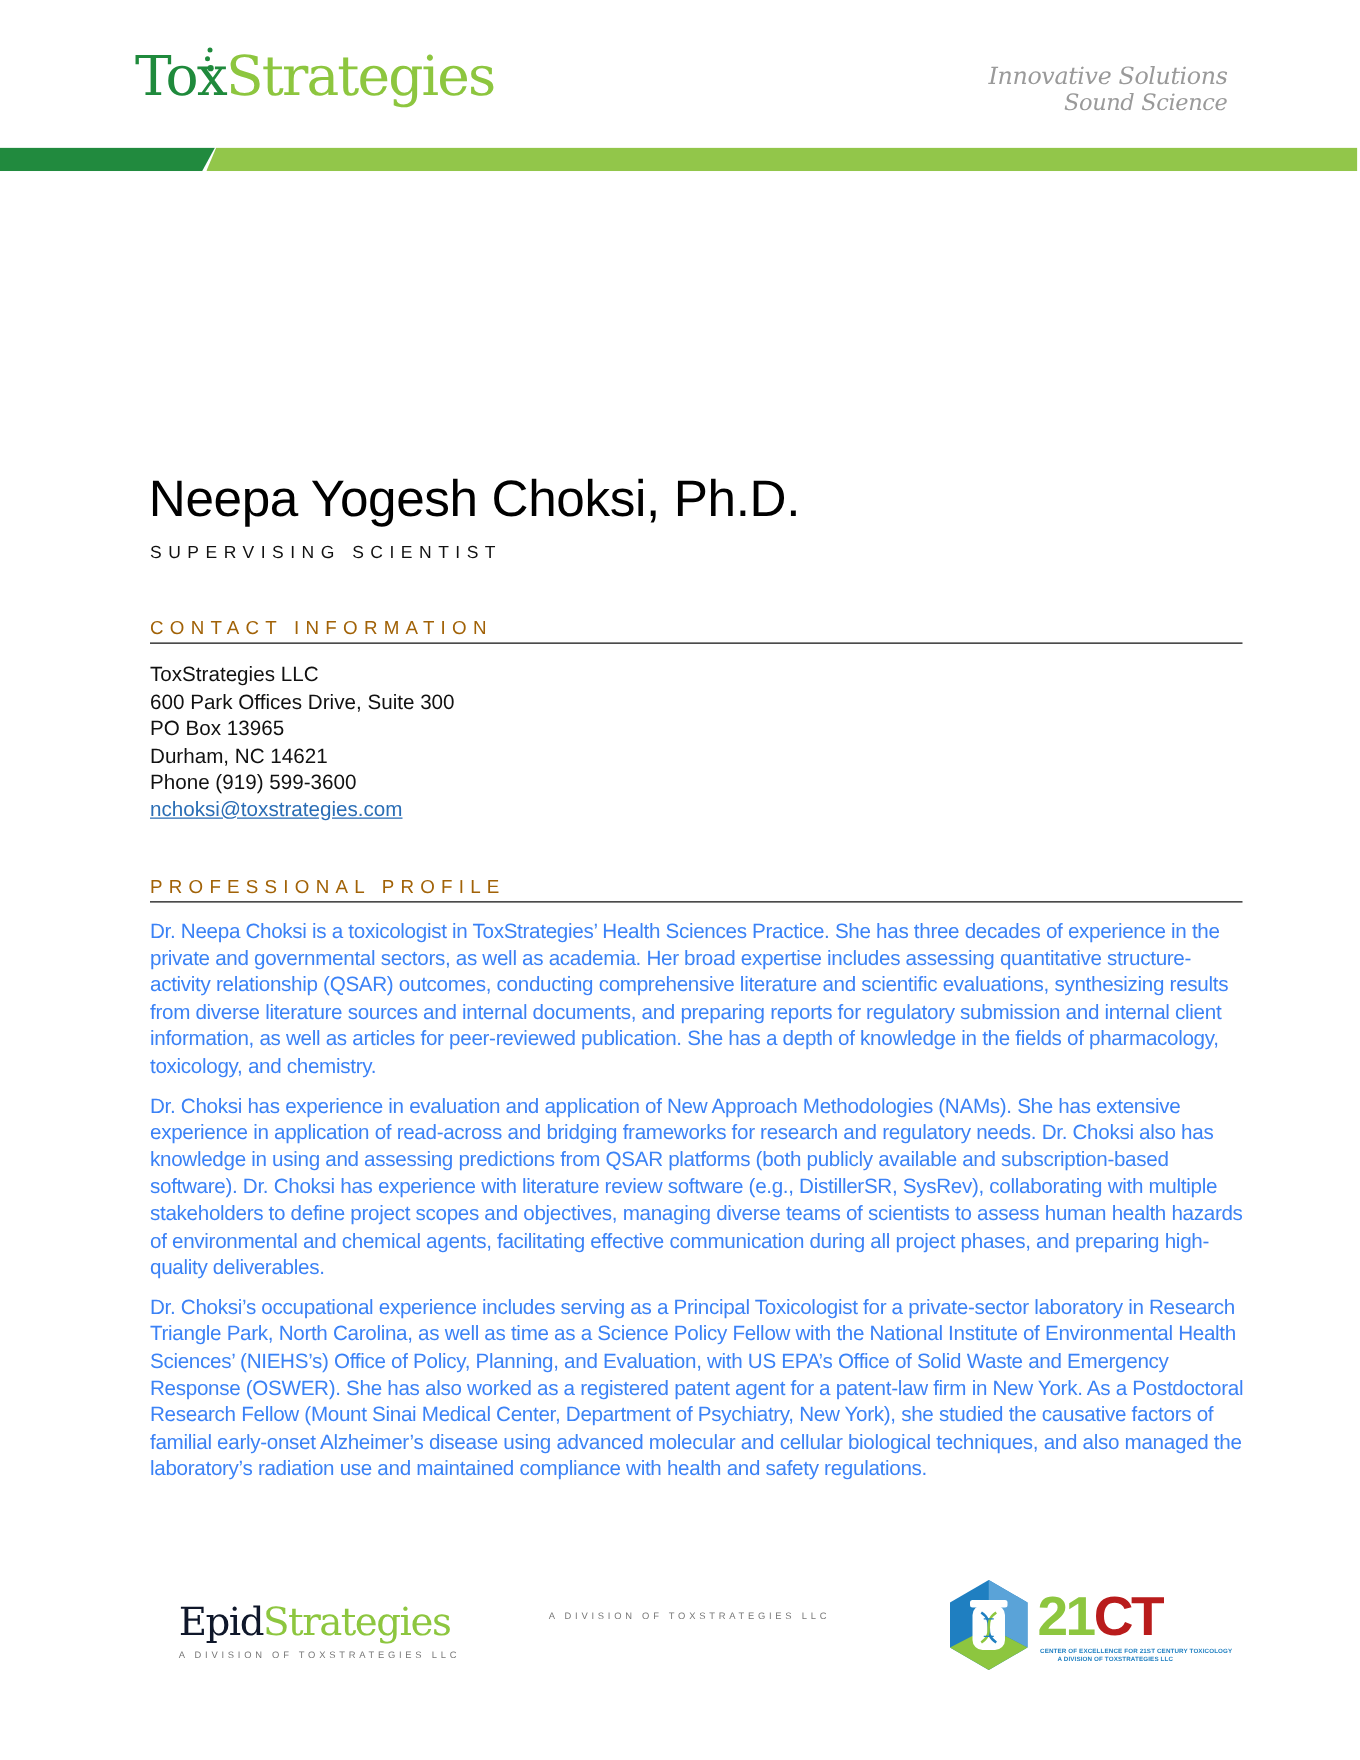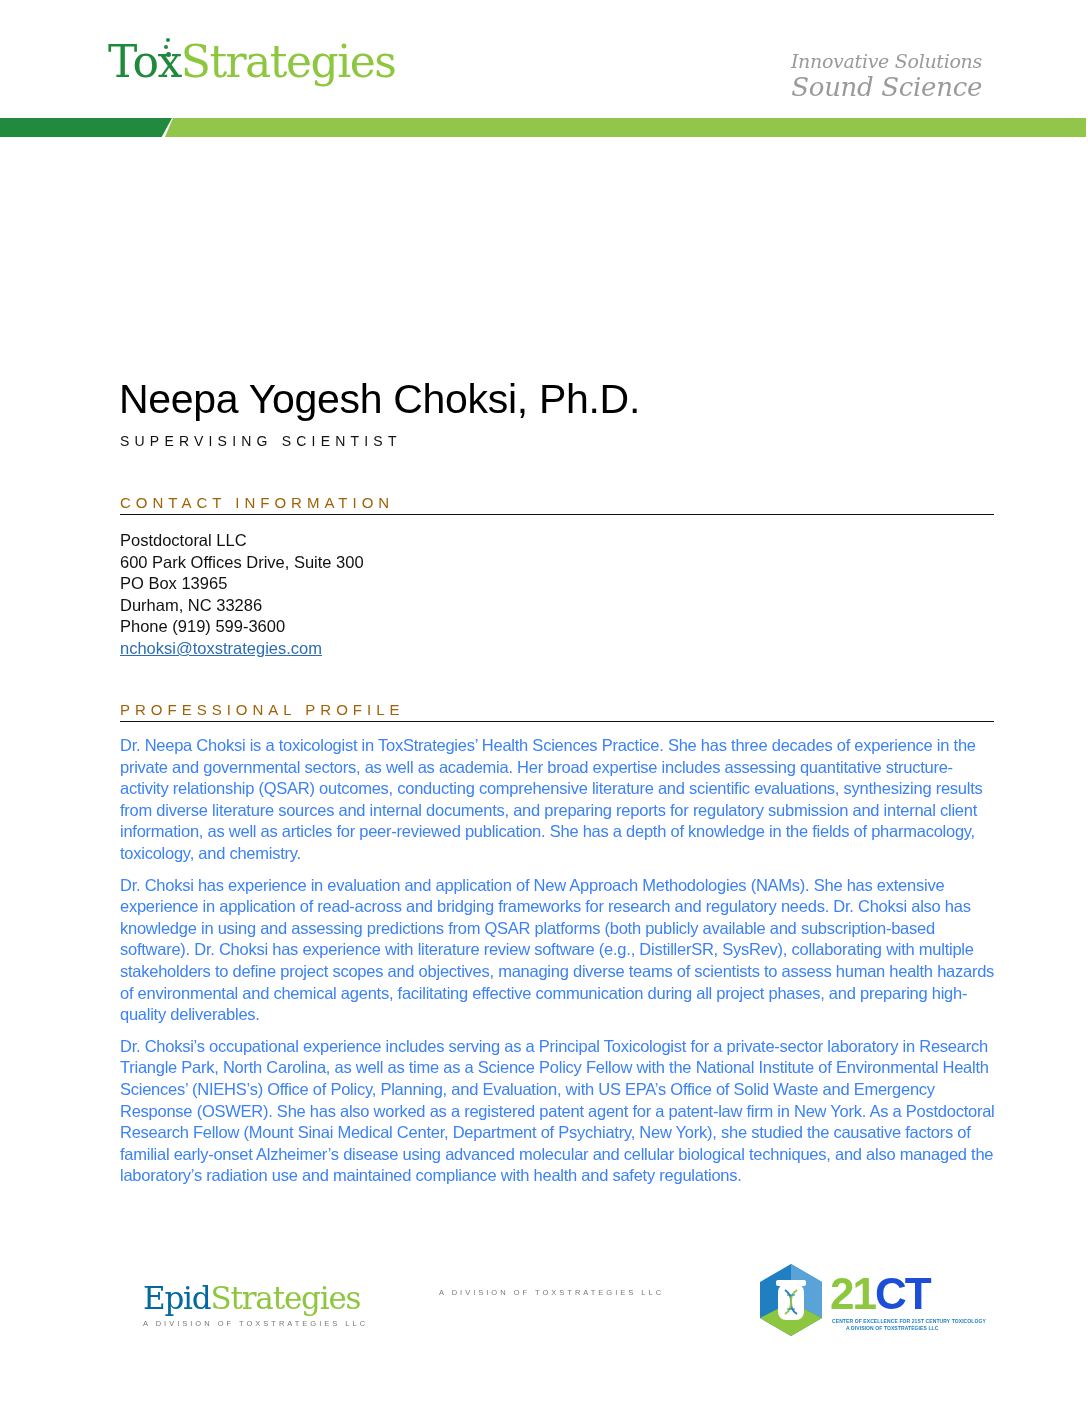--- a/index.html
+++ b/index.html
@@ -6,48 +6,48 @@
   body { width:1088px; height:1408px; position:relative; overflow:hidden; font-family:"Liberation Sans", sans-serif; color:#111; }
 
   .logo { position:absolute; left:108px; top:40px; font-family:"DejaVu Serif", serif; font-size:44px; letter-spacing:-1.5px; line-height:1; }
   .logo .dark { color:#1f8a3c; }
   .logo .light { color:#8dc63f; }
   .logo .dots { position:absolute; left:53px; top:-2px; width:14px; height:22px; }
   .logo .dots i { position:absolute; border-radius:50%; background:#1f8a3c; }
 
   .tagline { position:absolute; right:106px; top:50px; text-align:right; font-family:"DejaVu Serif", serif; font-style:italic; color:#9a9a9a; }
   .tagline .l1 { font-size:19px; letter-spacing:-0.3px; }
-  .tagline .l2 { font-size:26px; letter-spacing:-0.3px; margin-top:0px; }
+  .tagline .l2 { font-size:18px; letter-spacing:-0.3px; margin-top:0px; }
 
   .bar { position:absolute; top:118px; height:19px; left:0; width:1086px; }
   .bar .dg { position:absolute; left:0; top:0; height:19px; width:172px; background:#218a3e; clip-path:polygon(0 0,100% 0,94% 100%,0 100%); }
   .bar .lg { position:absolute; left:165px; top:0; height:19px; right:0; background:#92c64a; clip-path:polygon(8px 0,100% 0,100% 100%,0 100%); }
 
   .name { position:absolute; left:119px; top:376px; font-size:41px; color:#000; letter-spacing:-0.3px; }
   .title { position:absolute; left:120px; top:433px; font-size:14px; letter-spacing:5.2px; color:#111; }
 
   .section-head { position:absolute; left:120px; width:874px; font-size:15px; letter-spacing:5px; color:#a16207; border-bottom:1.5px solid #111; padding-bottom:3px; }
 
   .contact { position:absolute; left:120px; top:530px; font-size:16.5px; line-height:21.6px; color:#111; }
   .contact a { color:#2a6db5; text-decoration:underline; }
 
   .profile { position:absolute; left:120px; top:735px; width:875px; font-size:16.5px; line-height:21.6px; color:#3b82f6; letter-spacing:-0.25px; }
   .profile p { margin:0 0 10px 0; }
 
   .footer-logo { position:absolute; font-family:"DejaVu Serif", serif; line-height:1; }
   .footer-logo .main { font-size:31px; letter-spacing:-1.2px; white-space:nowrap; }
   .footer-logo .sub { font-size:7.5px; letter-spacing:3px; color:#777; margin-top:6px; font-family:"Liberation Sans", sans-serif; white-space:nowrap; }
-  .dark { color:#0369a1; }
+  .dark { color:#0f172a; }
   .light { color:#8dc63f; }
 
   .ct21 { position:absolute; left:758px; top:1262px; width:200px; height:80px; }
   .ct21 .hex { position:absolute; left:0; top:0; width:66px; height:76px; }
   .ct21 .big { position:absolute; left:72px; top:10px; font-family:"Liberation Sans", sans-serif; font-weight:bold; font-size:44px; letter-spacing:-2px; line-height:1; }
   .ct21 .big .g { color:#8dc63f; }
-  .ct21 .big .b { color:#1d4ed8;margin-top:11px; }
+  .ct21 .big .b { color:#b91c1c;margin-top:11px; }
   .ct21 .small { position:absolute; left:74px; top:56px; font-size:5px; color:#1f7fc1; font-family:"Liberation Sans", sans-serif; font-weight:bold; white-space:nowrap; letter-spacing:0.1px; line-height:7px; }
 </style>
 </head>
 <body>
 
 <div class="logo">
   <span class="dots">
     <i style="left:5px;top:0;width:4px;height:4px;"></i>
     <i style="left:3px;top:7px;width:4px;height:4px;"></i>
     <i style="left:5px;top:14px;width:5px;height:5px;"></i>
@@ -63,24 +63,24 @@
 <div class="bar">
   <div class="dg"></div>
   <div class="lg"></div>
 </div>
 
 <div class="name">Neepa Yogesh Choksi, Ph.D.</div>
 <div class="title">SUPERVISING SCIENTIST</div>
 
 <div class="section-head" style="top:494px;">CONTACT INFORMATION</div>
 <div class="contact">
-  <div>Postdoctoral LLC</div>
+  <div>ToxStrategies LLC</div>
   <div>600 Park Offices Drive, Suite 300</div>
   <div>PO Box 13965</div>
-  <div>Durham, NC 33286</div>
+  <div>Durham, NC 14621</div>
   <div>Phone (919) 599-3600</div>
   <div><a>nchoksi@toxstrategies.com</a></div>
 </div>
 
 <div class="section-head" style="top:701px;">PROFESSIONAL PROFILE</div>
 <div class="profile">
   <p>Dr. Neepa Choksi is a toxicologist in ToxStrategies’ Health Sciences Practice. She has three decades of experience in the private and governmental sectors, as well as academia. Her broad expertise includes assessing quantitative structure-activity relationship (QSAR) outcomes, conducting comprehensive literature and scientific evaluations, synthesizing results from diverse literature sources and internal documents, and preparing reports for regulatory submission and internal client information, as well as articles for peer-reviewed publication. She has a depth of knowledge in the fields of pharmacology, toxicology, and chemistry.</p>
   <p>Dr. Choksi has experience in evaluation and application of New Approach Methodologies (NAMs). She has extensive experience in application of read-across and bridging frameworks for research and regulatory needs. Dr. Choksi also has knowledge in using and assessing predictions from QSAR platforms (both publicly available and subscription-based software). Dr. Choksi has experience with literature review software (e.g., DistillerSR, SysRev), collaborating with multiple stakeholders to define project scopes and objectives, managing diverse teams of scientists to assess human health hazards of environmental and chemical agents, facilitating effective communication during all project phases, and preparing high-quality deliverables.</p>
   <p>Dr. Choksi’s occupational experience includes serving as a Principal Toxicologist for a private-sector laboratory in Research Triangle Park, North Carolina, as well as time as a Science Policy Fellow with the National Institute of Environmental Health Sciences’ (NIEHS’s) Office of Policy, Planning, and Evaluation, with US EPA’s Office of Solid Waste and Emergency Response (OSWER). She has also worked as a registered patent agent for a patent-law firm in New York. As a Postdoctoral Research Fellow (Mount Sinai Medical Center, Department of Psychiatry, New York), she studied the causative factors of familial early-onset Alzheimer’s disease using advanced molecular and cellular biological techniques, and also managed the laboratory’s radiation use and maintained compliance with health and safety regulations.</p>
 </div>

